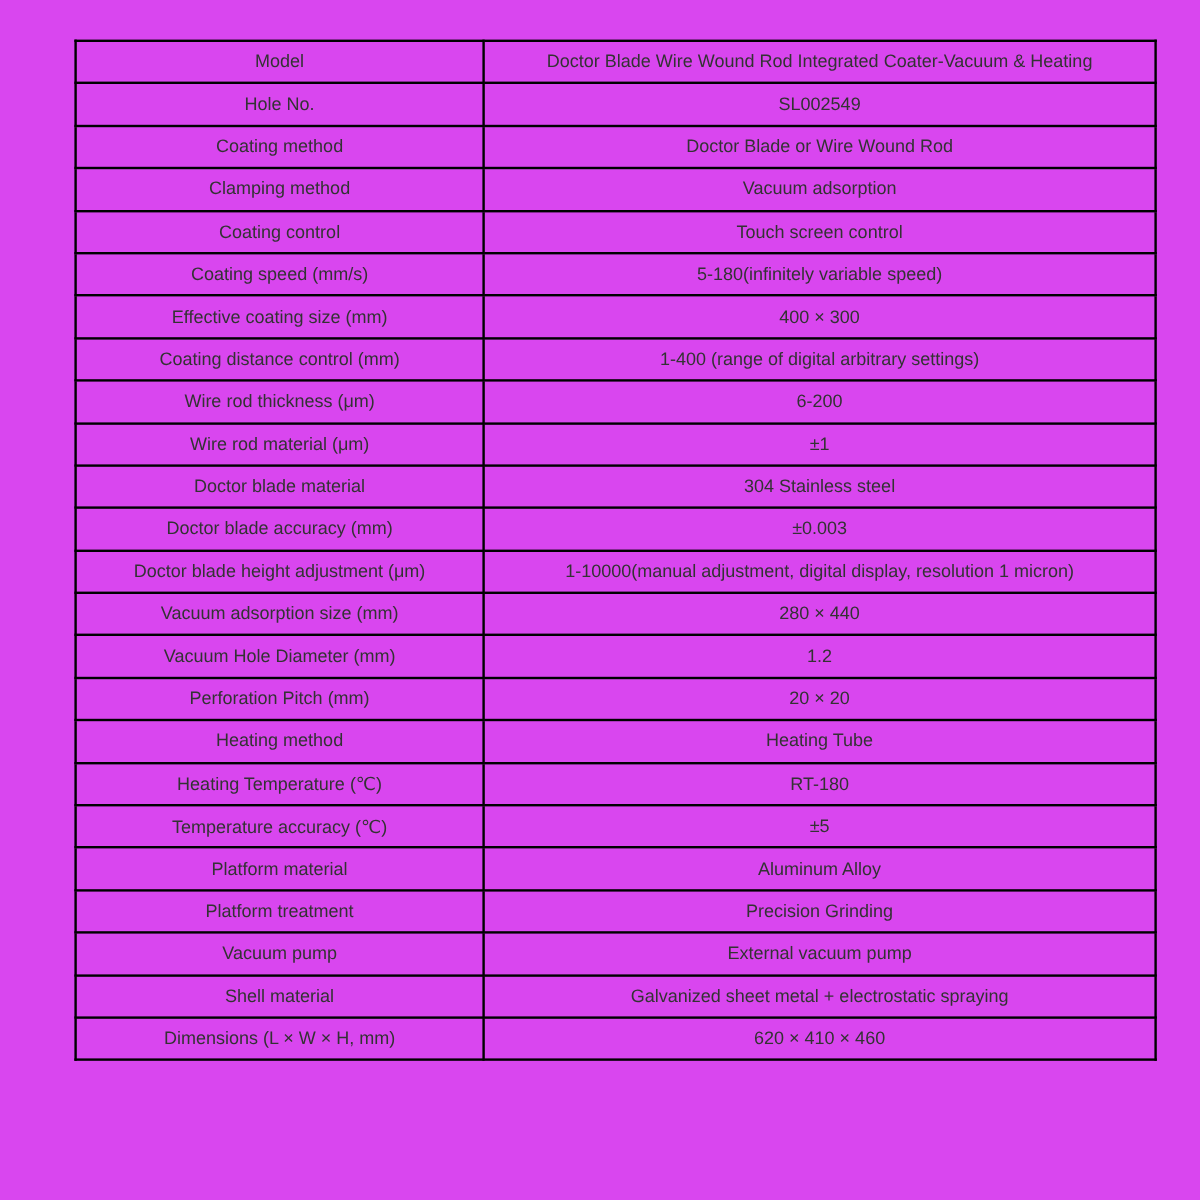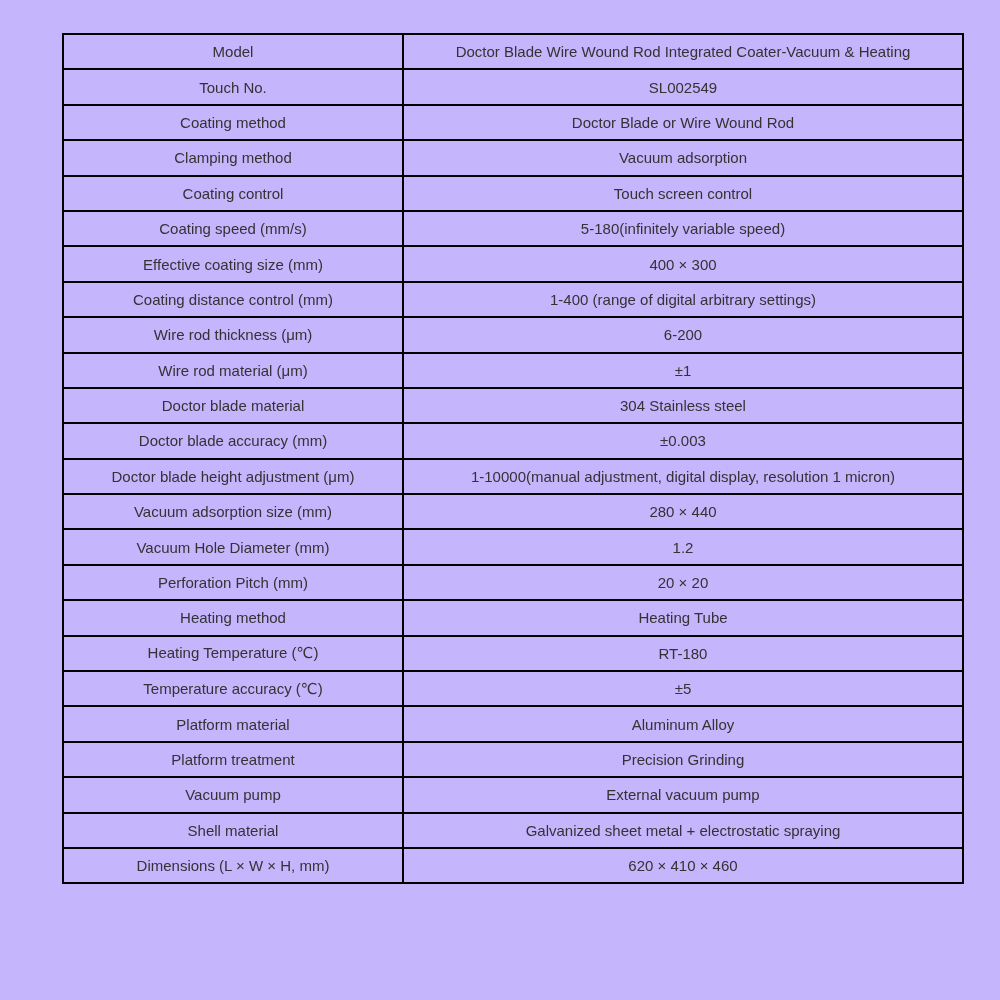--- a/index.html
+++ b/index.html
@@ -6,21 +6,21 @@
     margin: 0;
     padding: 0;
     background: #ffffff;
     width: 1000px;
     height: 1000px;
     font-family: "Liberation Sans", "DejaVu Sans", sans-serif;
   }
   .page {
     width: 1000px;
     height: 1000px;
-    background: #c4b5fd;
+    background: #d946ef;
     box-sizing: border-box;
   }
   table.spec-table {
     position: absolute;
     left: 62px;
     top: 33px;
     width: 876px;
     border-collapse: collapse;
     table-layout: fixed;
   }
@@ -42,21 +42,21 @@
 <body>
 
 <div class="page">
   <table class="spec-table">
     <tbody>
       <tr>
         <td class="col-label">Model</td>
         <td class="col-value">Doctor Blade Wire Wound Rod Integrated Coater-Vacuum &amp; Heating</td>
       </tr>
       <tr>
-        <td class="col-label">Touch No.</td>
+        <td class="col-label">Hole No.</td>
         <td class="col-value">SL002549</td>
       </tr>
       <tr>
         <td class="col-label">Coating method</td>
         <td class="col-value">Doctor Blade or Wire Wound Rod</td>
       </tr>
       <tr>
         <td class="col-label">Clamping method</td>
         <td class="col-value">Vacuum adsorption</td>
       </tr>

